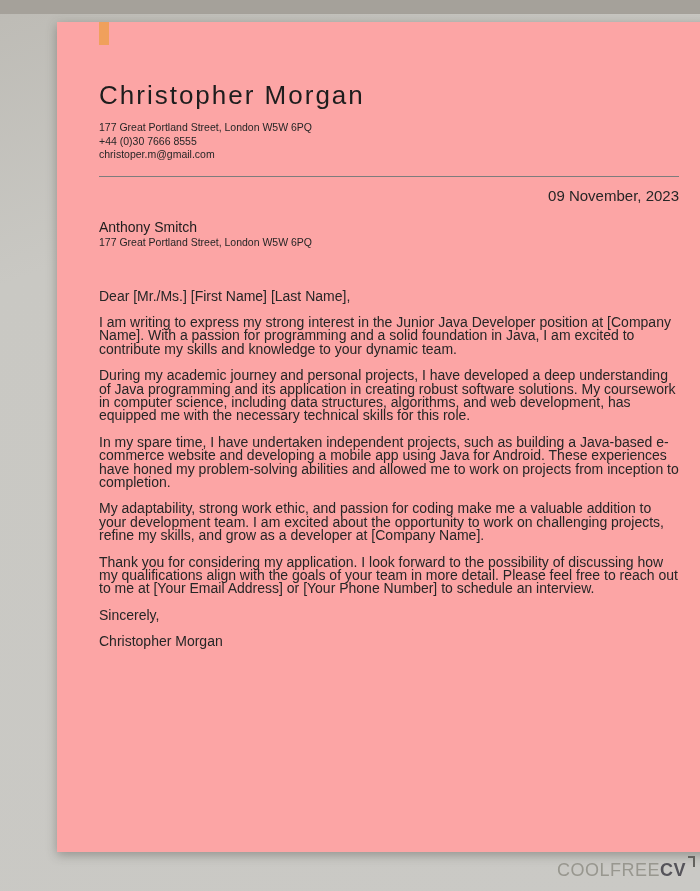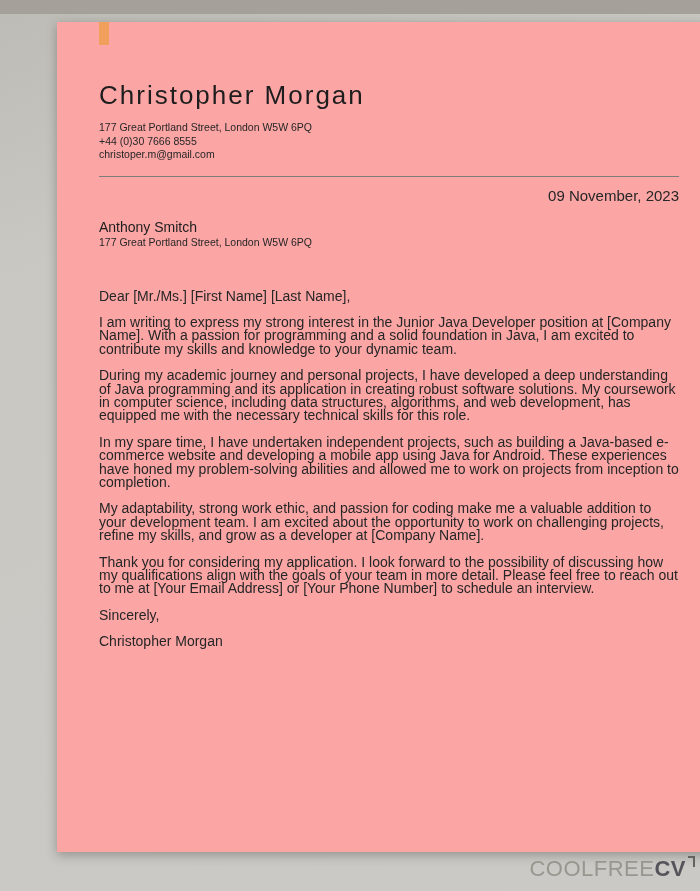--- a/index.html
+++ b/index.html
@@ -76,21 +76,21 @@
     line-height: 13.4px;
     color: #262626;
   }
   p.body { margin: 13px 0 0 0; }
   .closing { margin: 13px 0 0 0; }
   .signature { margin: 13px 0 0 0; }
   .logo {
     position: absolute;
     top: 856px;
     right: 5px;
-    font-size: 22px;
+    font-size: 18px;
     letter-spacing: 0.5px;
     line-height: 26px;
     white-space: nowrap;
   }
   .logo-light { color: #98978f; font-weight: 400; }
   .logo-bold  { color: #55545a; font-weight: 700; }
   .logo-bracket {
     display: inline-block;
     width: 7px; height: 11px;
     border-top: 2px solid #63625e;

